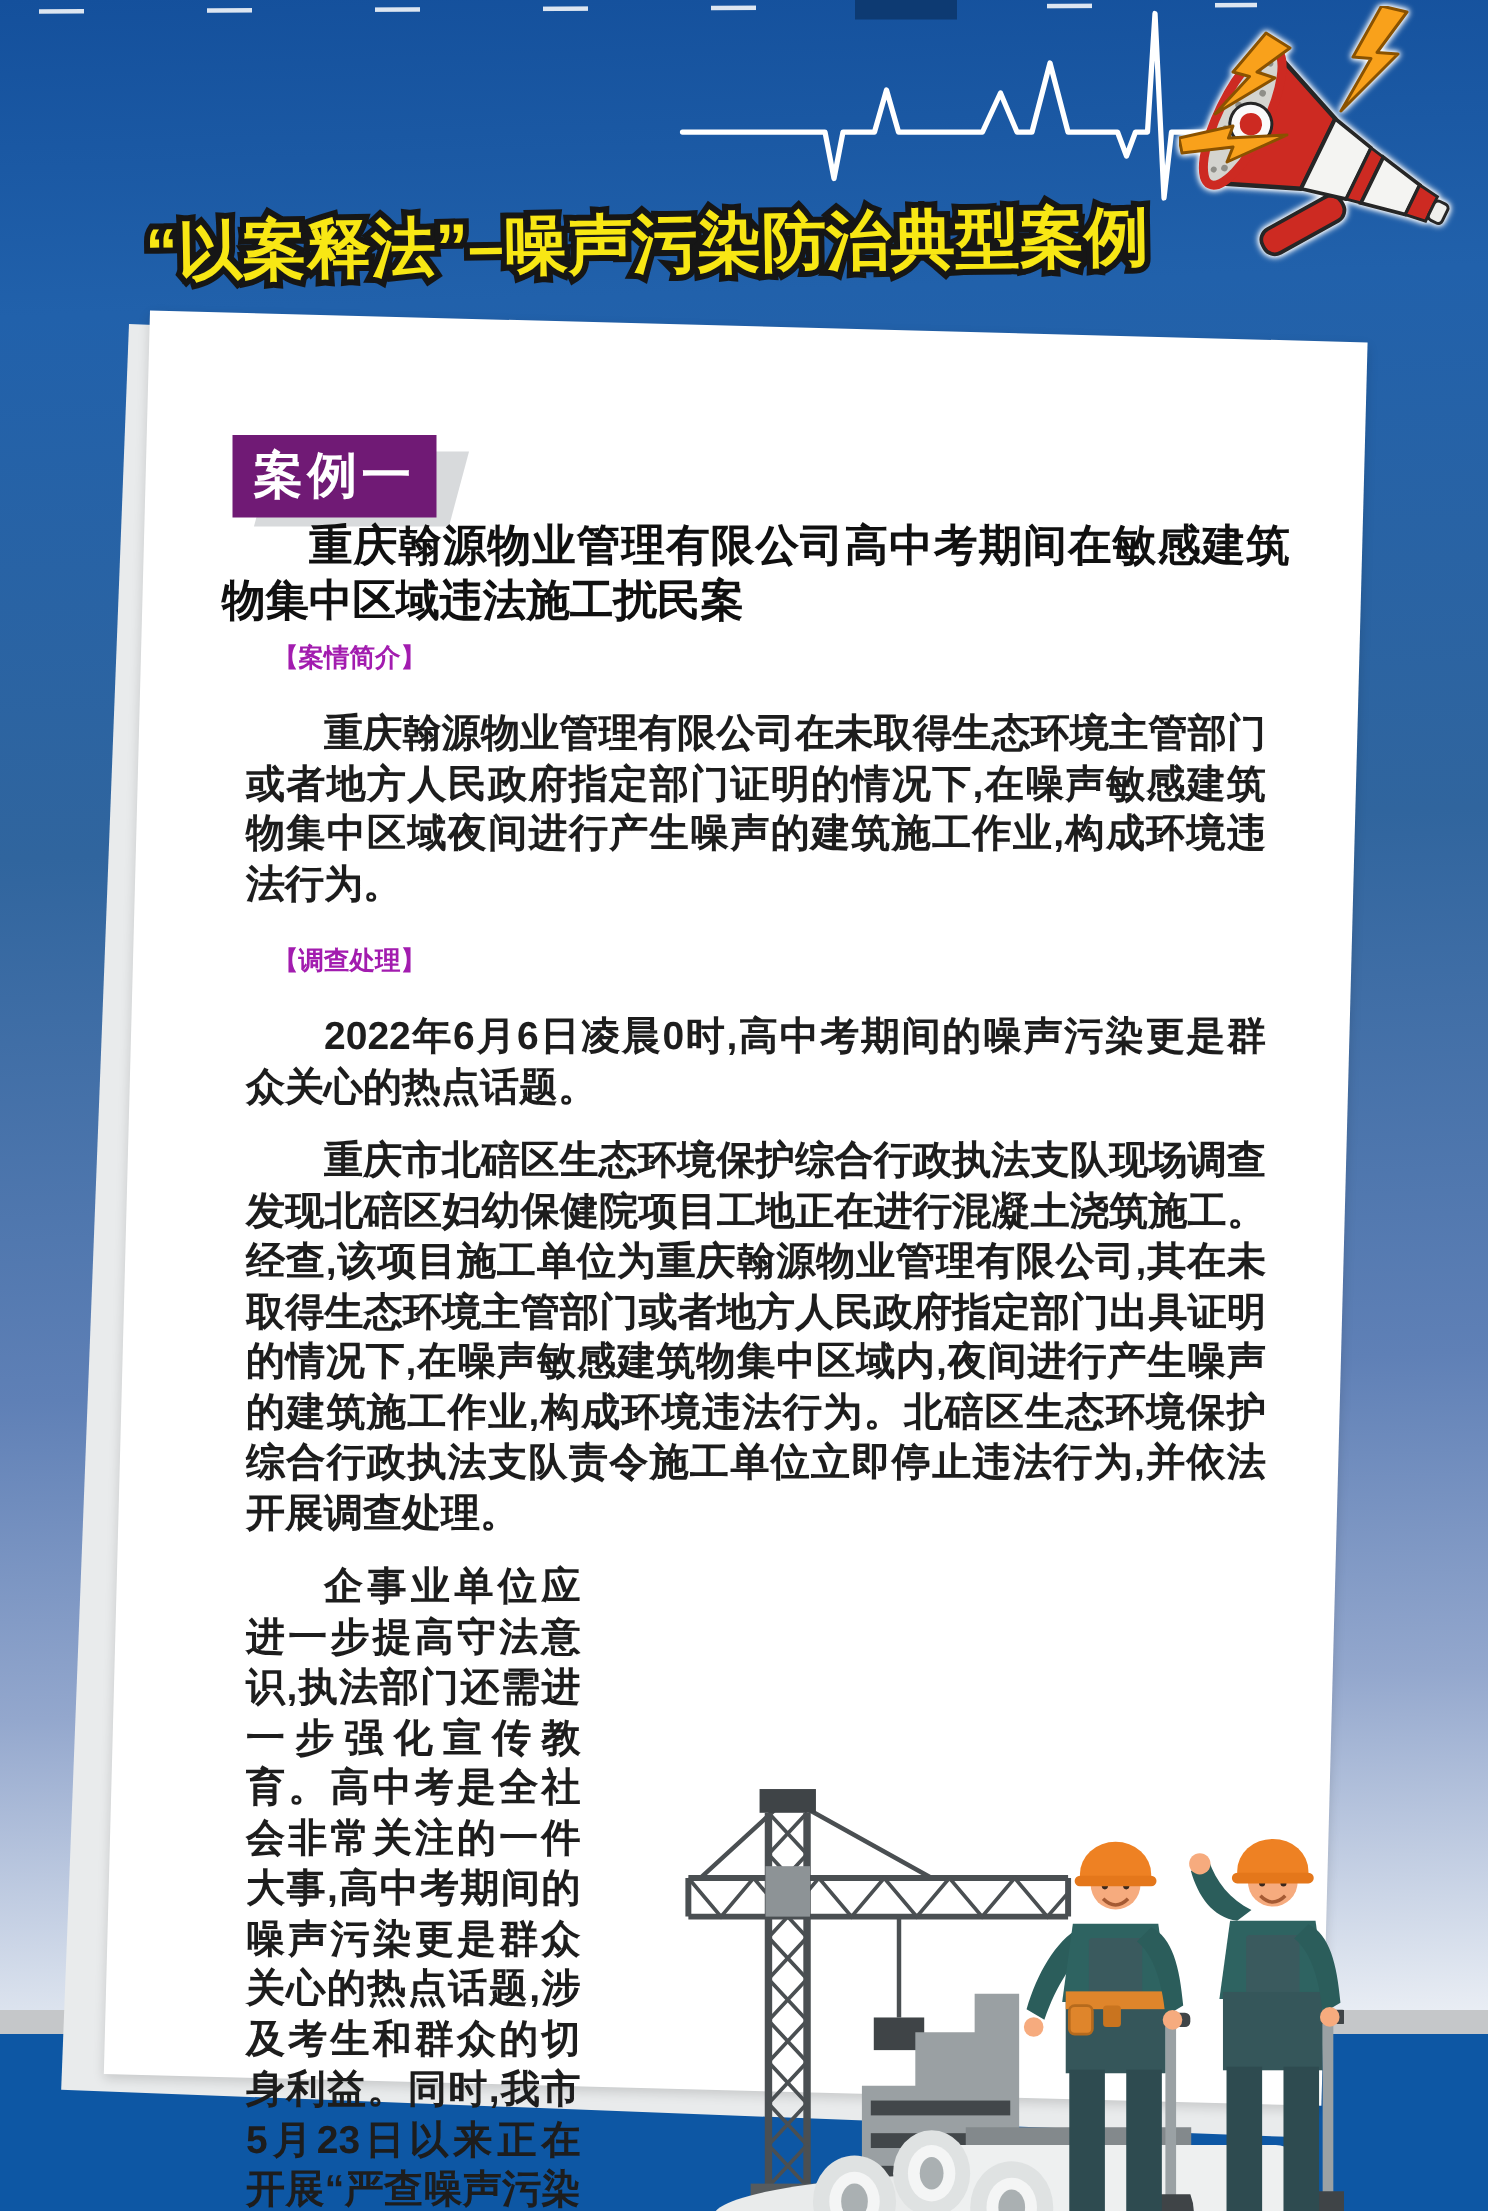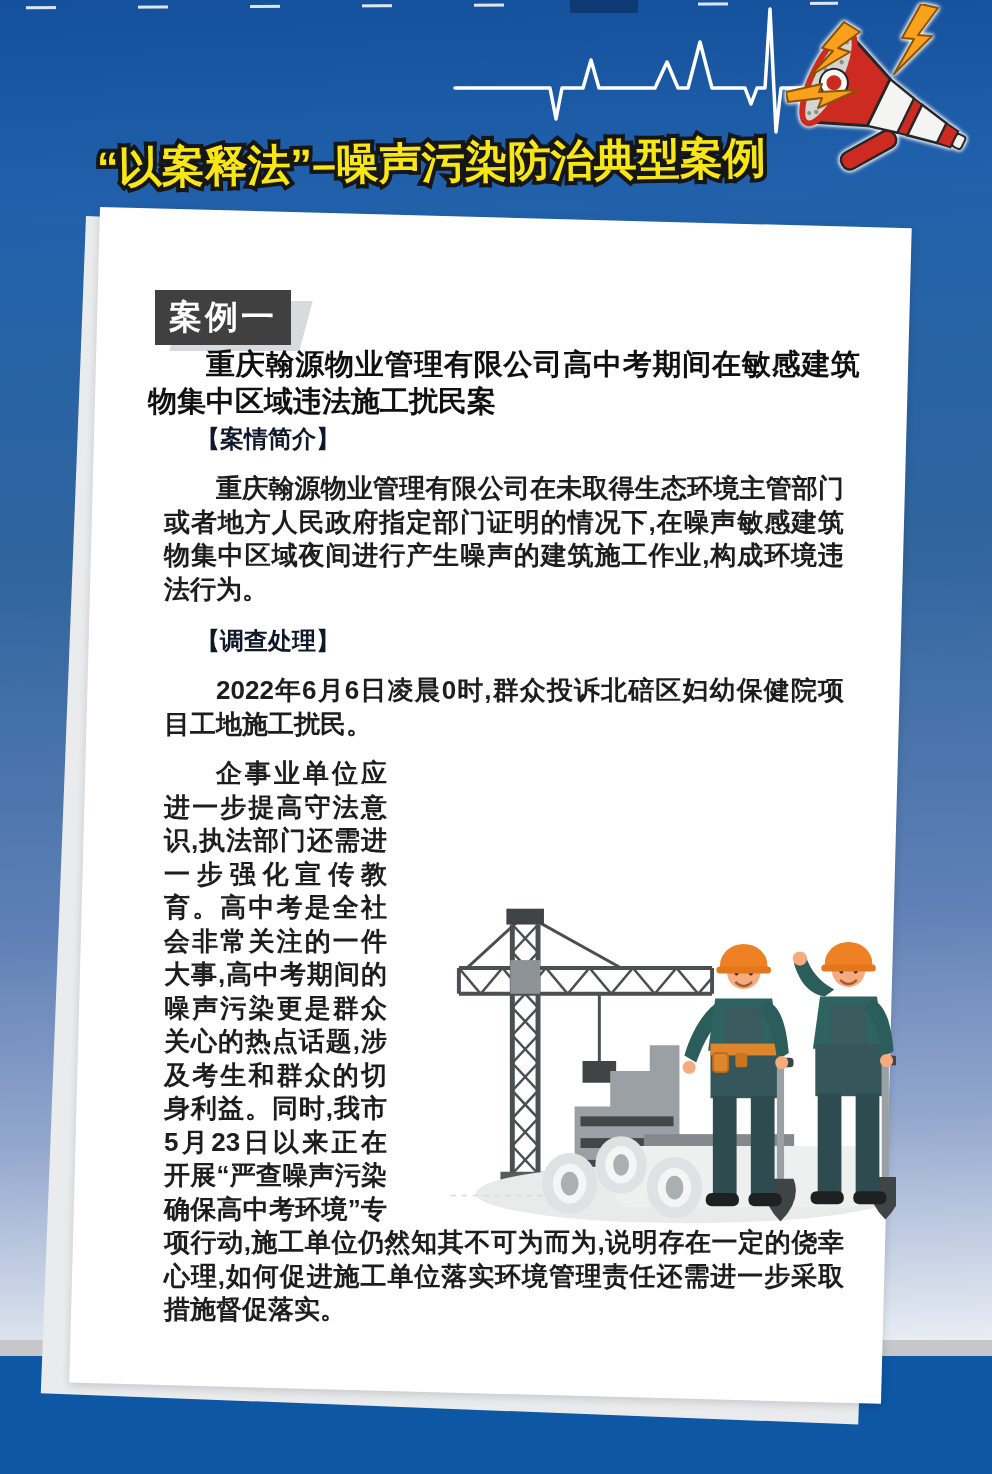--- a/index.html
+++ b/index.html
@@ -25,28 +25,28 @@
       font-family:"Liberation Sans",sans-serif;}
   .title-stroke{-webkit-text-stroke:8px #161616;color:#161616;text-shadow:2px 3px 0 #161616;}
   .title-fill{color:#f8e714;}
   
   .ekg{position:absolute;left:440px;top:0;}
   .megaphone{position:absolute;left:786px;top:4px;
       filter:drop-shadow(0 0 2px #ffffff) drop-shadow(0 0 1.5px #ffffff);}
   
   .badge-shadow{position:absolute;left:176px;top:301px;width:130px;height:50px;background:#d8dadc;
       transform:skewX(-15deg);}
-  .badge{position:absolute;left:155px;top:290px;width:136px;height:55px;background:#404040;
+  .badge{position:absolute;left:155px;top:290px;width:136px;height:55px;background:#701a75;
       display:flex;align-items:center;justify-content:center;color:#fff;font-size:33px;font-weight:700;
       letter-spacing:3px;}
   
   .content{position:absolute;left:148px;top:346px;width:712px;color:#1d1d1d;}
   .case-title{font-family:"Liberation Serif",serif;font-size:29px;line-height:37px;font-weight:700;
       text-indent:2em;text-align:justify;word-break:break-all;margin:0 0 2px 0;color:#101010;}
-  .sec-head{font-size:24px;line-height:34px;font-weight:700;color:#0f172a;padding-left:2em;margin:0;}
+  .sec-head{font-size:17px;line-height:34px;font-weight:700;color:#a21caf;padding-left:2em;margin:0;}
   .sec-head.gap{margin-top:18px;}
   .para{font-size:26px;line-height:33.5px;font-weight:600;text-align:justify;text-indent:2em;
       word-break:break-all;margin:16px;color:#1d1d1d;}
   .illus{float:right;width:445px;height:330px;margin:138px 0 0 12px;}
 </style>
 </head>
 <body>
 
 <div class="bg"></div>
 <div class="top-dashes"></div>
@@ -103,21 +103,22 @@
 <div class="badge-shadow"></div>
 <div class="badge">案例一</div>
 
 <div class="content">
   <h2 class="case-title">重庆翰源物业管理有限公司高中考期间在敏感建筑物集中区域违法施工扰民案</h2>
 
   <h3 class="sec-head">【案情简介】</h3>
   <p class="para">重庆翰源物业管理有限公司在未取得生态环境主管部门或者地方人民政府指定部门证明的情况下,在噪声敏感建筑物集中区域夜间进行产生噪声的建筑施工作业,构成环境违法行为。</p>
 
   <h3 class="sec-head gap">【调查处理】</h3>
-  <p class="para">2022年6月6日凌晨0时,群众投诉北碚区妇幼保健院项目工地施工扰民。</p>
+  <p class="para">2022年6月6日凌晨0时,高中考期间的噪声污染更是群众关心的热点话题。</p>
+  <p class="para">重庆市北碚区生态环境保护综合行政执法支队现场调查发现北碚区妇幼保健院项目工地正在进行混凝土浇筑施工。经查,该项目施工单位为重庆翰源物业管理有限公司,其在未取得生态环境主管部门或者地方人民政府指定部门出具证明的情况下,在噪声敏感建筑物集中区域内,夜间进行产生噪声的建筑施工作业,构成环境违法行为。北碚区生态环境保护综合行政执法支队责令施工单位立即停止违法行为,并依法开展调查处理。</p>
 
   <p class="para">
     <span class="illus">
       <svg width="445" height="330" viewBox="0 0 450 330">
 
         <g stroke="#4a4f52" fill="none" stroke-width="4">
           <path d="M75,18 L16,72 M75,18 L172,72" stroke-width="3"></path>
           <path d="M8,72 H264 M8,98 H264 M8,72 V98 M264,72 V98"></path>
           <path d="M8,72 L30,98 L52,72 L74,98 L96,72 L118,98 L140,72 L162,98 L184,72 L206,98 L228,72 L250,98 L264,82" stroke-width="2.5"></path>
           <path d="M62,28 V282 M88,28 V282" stroke-width="5"></path>

